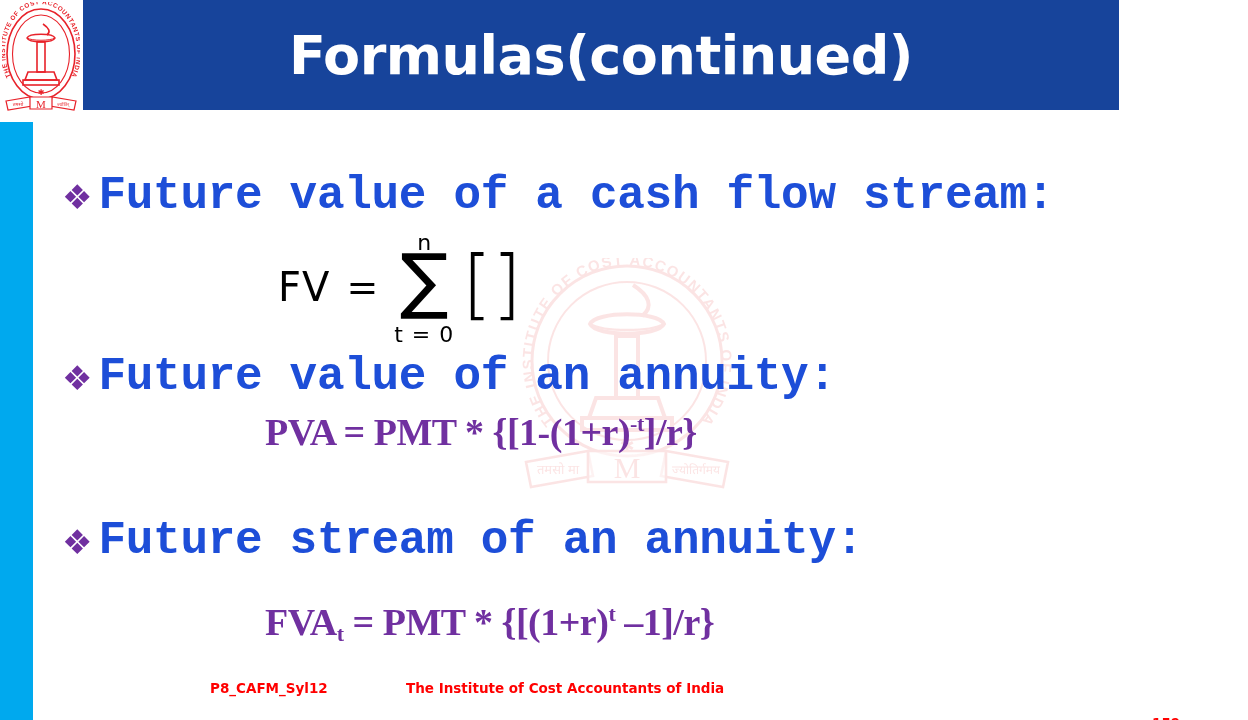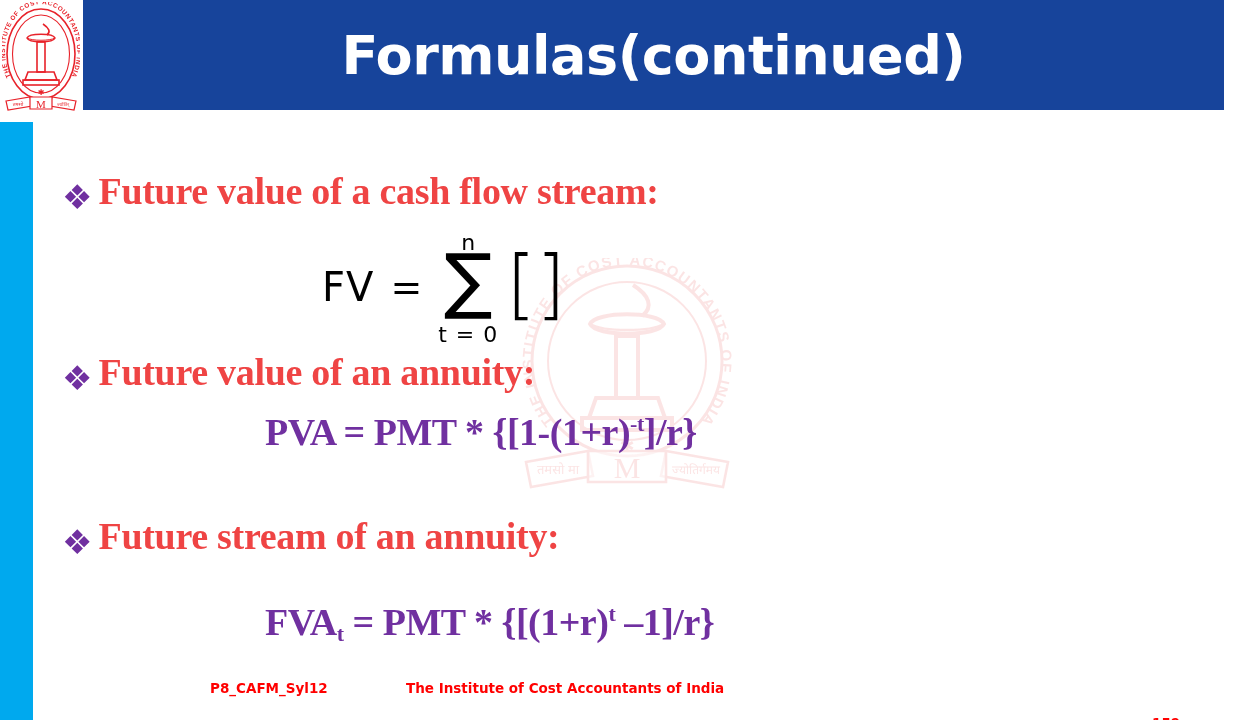--- a/index.html
+++ b/index.html
@@ -20,21 +20,21 @@
     position: absolute;
     inset: 0;
     background: #ffffff;
   }
 
   
   .title-banner {
     position: absolute;
     left: 83px;
     top: 0;
-    width: 1141px;
+    width: 1036px;
     height: 110px;
     background: #17449B;
     text-decoration: underline;
   }
   .title-text {
     position: absolute;
     left: 0;
     top: 0;
     width: 100%;
     height: 110px;
@@ -99,45 +99,45 @@
   .bullet-mark {
     color: #7030A0;
     font-size: 34px;
     line-height: 1;
     font-family: "DejaVu Sans", sans-serif;
     margin-right: 6px;
     position: relative;
     top: 8px;
   }
   .bullet-label {
-    color: #ef4444;
-    font-size: 38px;
+    color: #1d4ed8;
+    font-size: 46px;
     font-weight: bold;
-    font-family: Liberation Serif, serif;
+    font-family: Liberation Mono, monospace;
     line-height: 1.05;
     letter-spacing: -0.3px;
   }
 
   .b1 { left: 62px; top: 62px; }
   .b2 { left: 62px; top: 243px; }
   .b3 { left: 62px; top: 407px; }
 
   
   .formula-fv {
     position: absolute;
     left: 278px;
     top: 120px;
     color: #000000;
     font-family: "DejaVu Sans", sans-serif;
     font-size: 40px;
     white-space: nowrap;
     display: flex;
     align-items: center;
   }
-  .fv-lhs { font-size: 40px; letter-spacing: 1px; margin-left: 44px; }
+  .fv-lhs { font-size: 40px; letter-spacing: 1px; }
   .fv-eq  { margin: 0 16px; font-size: 38px; }
   .sigma-stack {
     display: inline-flex;
     flex-direction: column;
     align-items: center;
     line-height: 1;
     margin: 0 8px 0 0;
     position: relative;
     top: 2px;
   }

